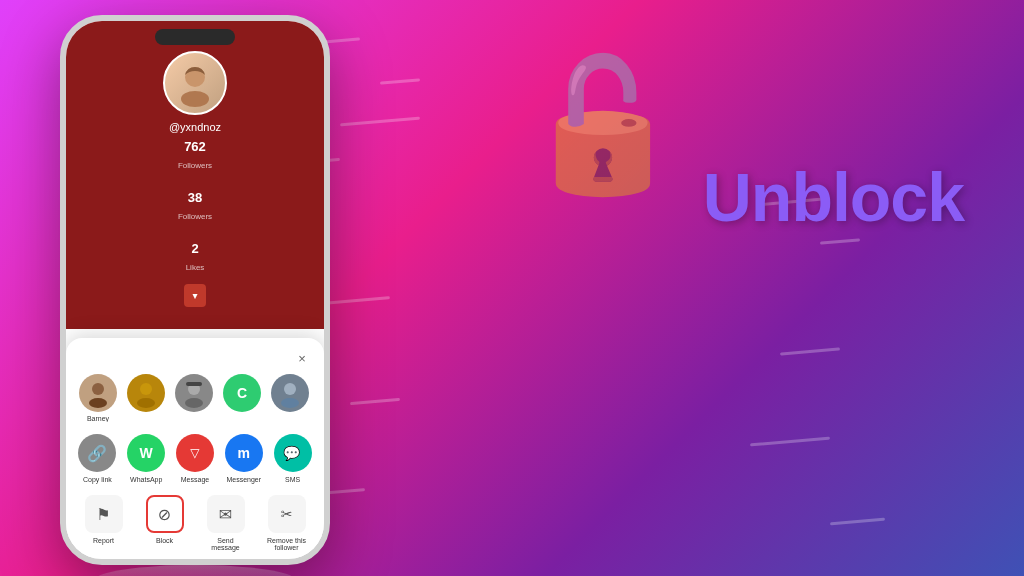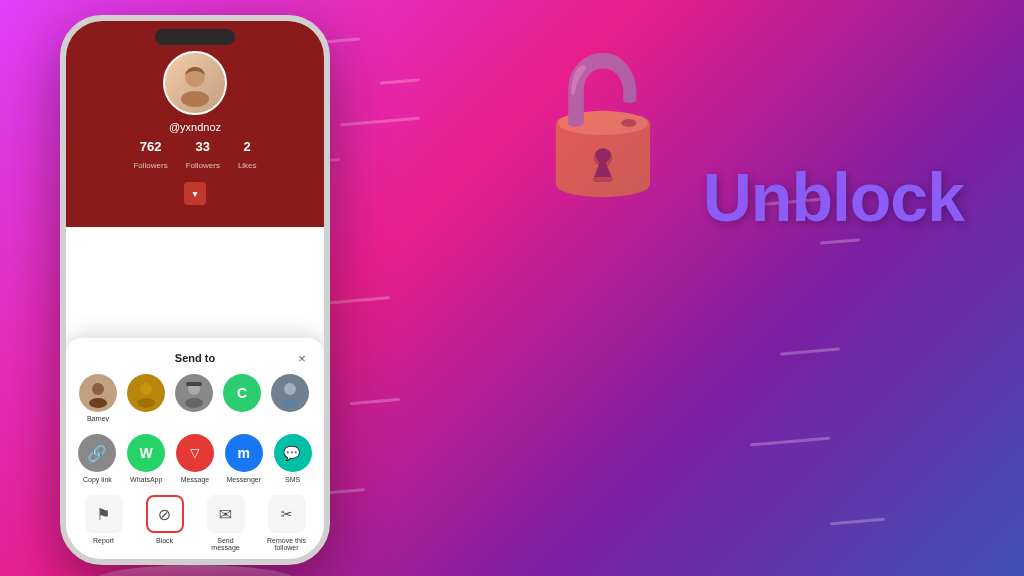--- a/index.html
+++ b/index.html
@@ -121,20 +121,21 @@
     .username {
       font-size: 11px;
       color: #fff;
       margin-bottom: 6px;
     }
     .stats-row {
       display: flex;
       justify-content: center;
       gap: 18px;
       margin-bottom: 10px;
+      flex-direction: column;
     }
     .stat-item { text-align: center; }
     .stat-num {
       font-size: 13px;
       font-weight: 700;
       color: #fff;
       display: block;
     }
     .stat-label {
       font-size: 8px;
@@ -353,37 +354,36 @@
             <path d="M14 16 Q16 8 24 8 Q32 8 34 16 Q30 12 24 12 Q18 12 14 16Z" fill="#8B5E3C"></path>
           </svg>
         </div>
         <div class="username">@yxndnoz</div>
         <div class="stats-row">
           <div class="stat-item">
             <span class="stat-num">762</span>
             <span class="stat-label">Followers</span>
           </div>
           <div class="stat-item">
-            <span class="stat-num">33</span>
+            <span class="stat-num">38</span>
             <span class="stat-label">Followers</span>
           </div>
           <div class="stat-item">
             <span class="stat-num">2</span>
             <span class="stat-label">Likes</span>
           </div>
         </div>
         <div class="follow-row">
           <button class="dropdown-arrow">▾</button>
         </div>
       </div>
 
       <div class="bottom-sheet">
         <div class="sheet-header">
           <div style="width:16px"></div>
-          <span class="sheet-title">Send to</span>
           <button class="close-btn">×</button>
         </div>
 
         <div class="contacts-row">
           <div class="contact-item">
             <div class="contact-avatar" style="background:#c0a080">
               <svg width="32" height="32" viewBox="0 0 32 32">
                   <circle cx="16" cy="12" r="6" fill="#8B6040"></circle>
                   <ellipse cx="16" cy="26" rx="9" ry="5" fill="#6B4020"></ellipse>
                 </svg>

